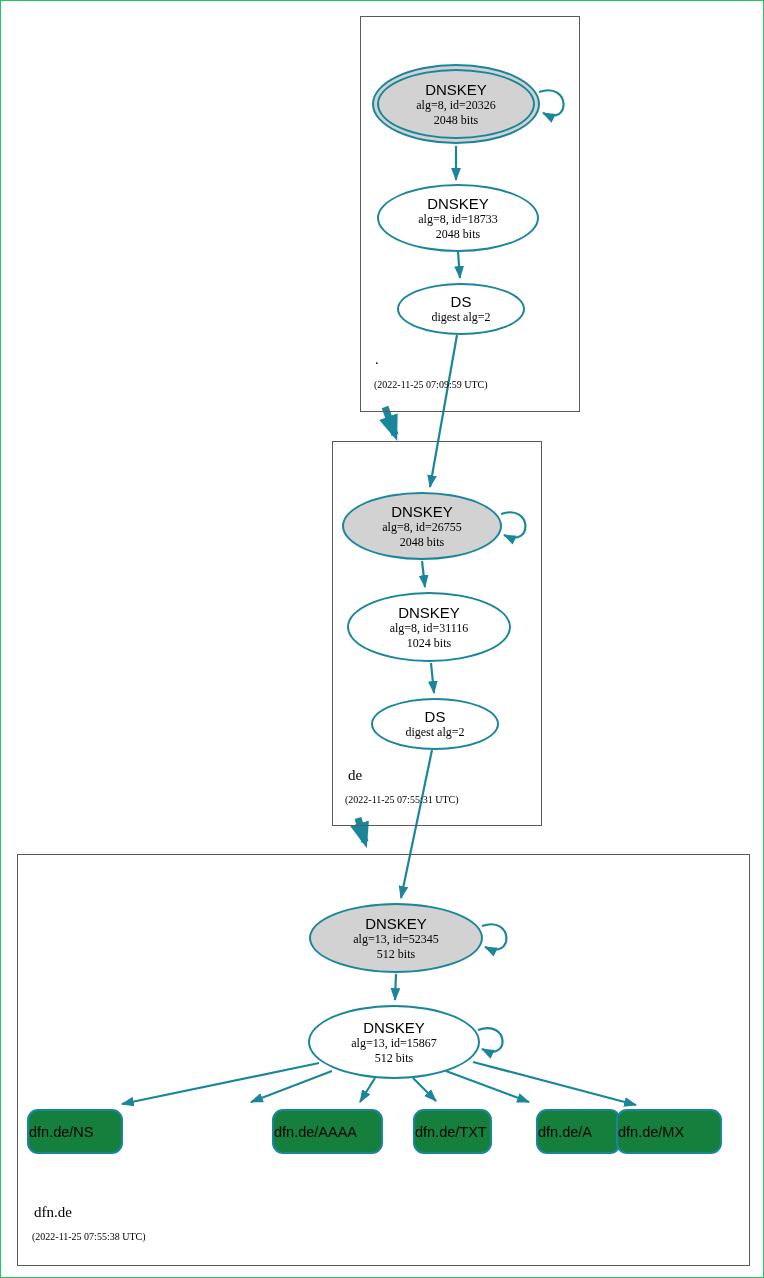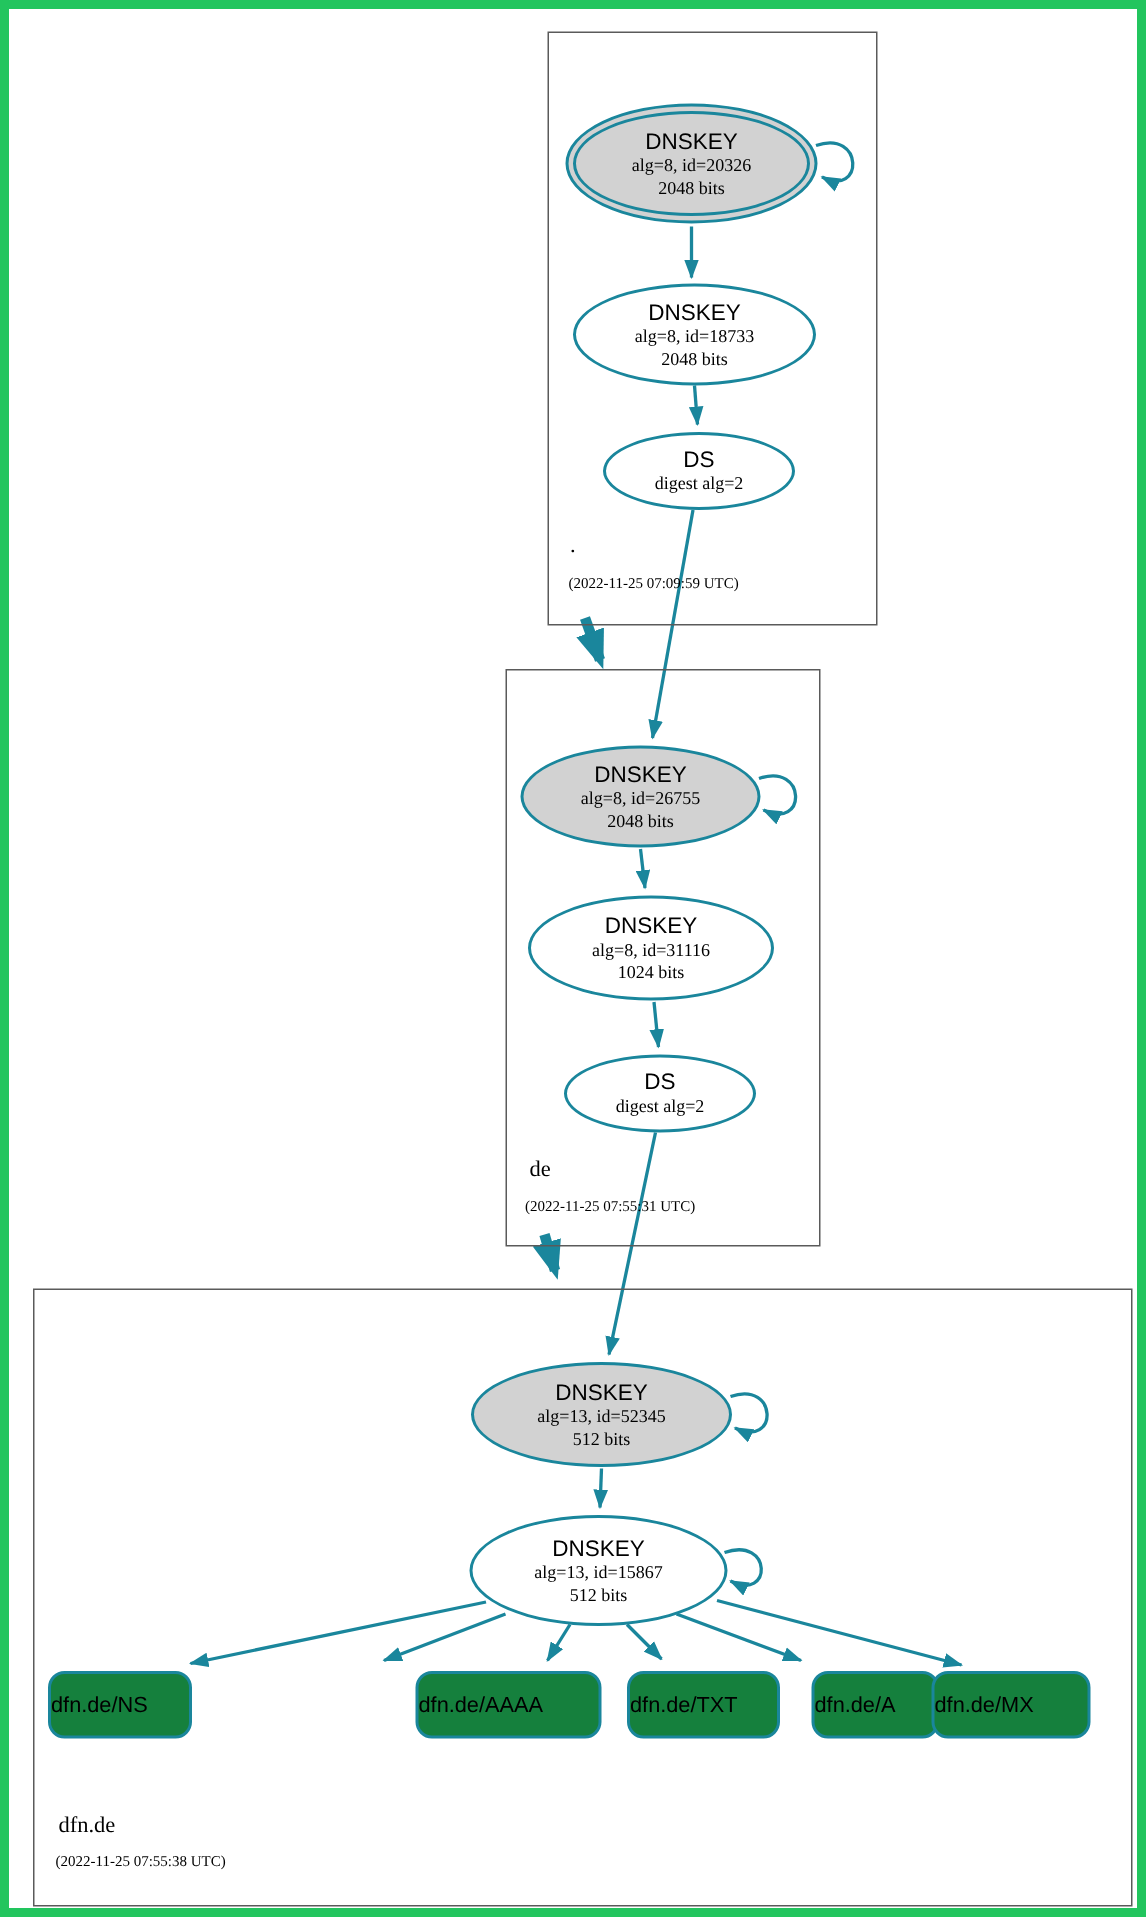--- a/index.html
+++ b/index.html
@@ -1,18 +1,18 @@
 <!DOCTYPE html>
 <html><head>
 <meta charset="utf-8">
 <style>
   html,body{margin:0;padding:0;background:#fff;}
   #canvas{
     position:relative;width:764px;height:1278px;background:#ffffff;
-    border:6px solid #22c55e;box-sizing:border-box;overflow:hidden;
+    border:1px solid #22c55e;box-sizing:border-box;overflow:hidden;
     font-family:"Liberation Serif",serif;color:#000;
   }
   #edges{position:absolute;left:0;top:0;width:764px;height:1278px;pointer-events:none;}
   .cluster{position:absolute;border:1px solid #5a5a5a;background:transparent;}
   .ellipse{
     position:absolute;border:2.5px solid #1a869c;border-radius:50%;
     background:#ffffff;display:flex;flex-direction:column;align-items:center;
     justify-content:center;text-align:center;box-sizing:border-box;z-index:3;
   }
   .ellipse.ksk{background:#d2d2d2;}
@@ -135,24 +135,24 @@
 
   <div class="ellipse" style="left:307px;top:1004px;width:172px;height:74px;">
     <div class="node-title">DNSKEY</div>
     <div class="node-line">alg=13, id=15867</div>
     <div class="node-line">512 bits</div>
   </div>
 
   <div class="rrset" style="left:26px;width:96px;">
     <span>dfn.de/NS</span>
   </div>
-  <div class="rrset" style="left:271px;width:124px;">
+  <div class="rrset" style="left:271px;width:111px;">
     <span>dfn.de/AAAA</span>
   </div>
-  <div class="rrset" style="left:412px;width:102px;">
+  <div class="rrset" style="left:412px;width:79px;">
     <span>dfn.de/TXT</span>
   </div>
   <div class="rrset" style="left:535px;width:85px;">
     <span>dfn.de/A</span>
   </div>
   <div class="rrset" style="left:615px;width:106px;">
     <span>dfn.de/MX</span>
   </div>
 
   <div class="zone-label" style="left:33px;top:1203px;">dfn.de</div>

